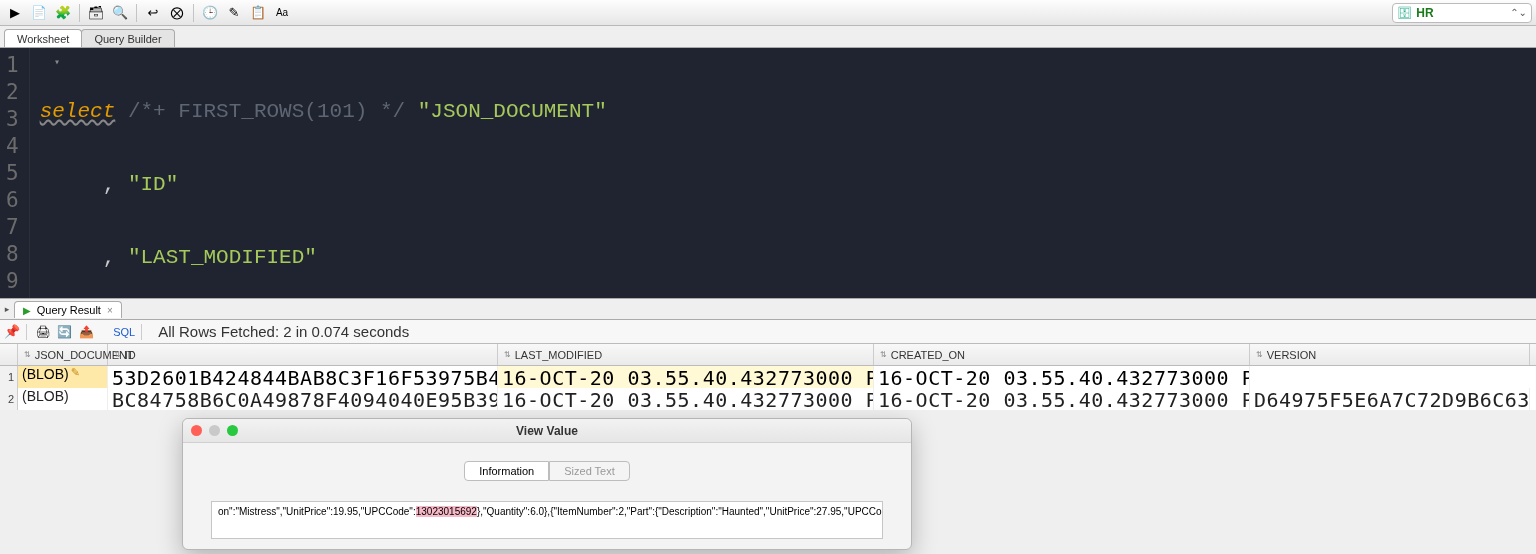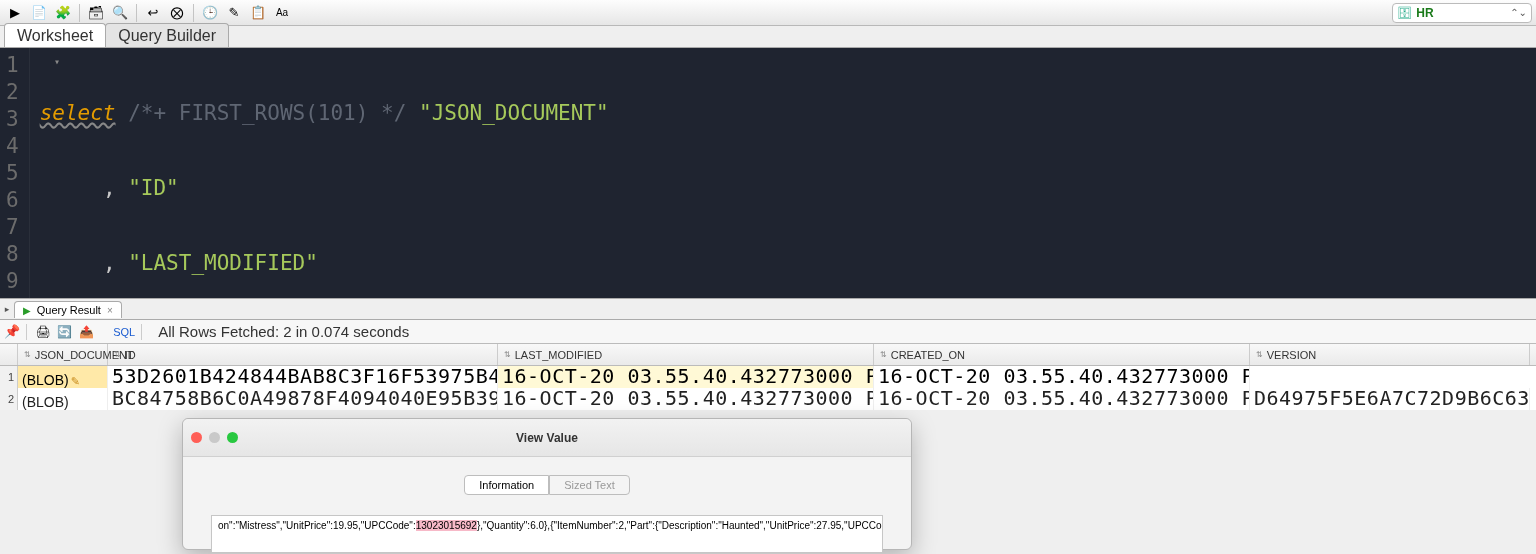--- a/index.html
+++ b/index.html
@@ -39,37 +39,37 @@
   }
   .schema-picker .db-icon { color:#2a8; font-size:12px;}
   .schema-chev { font-size:10px; color:#555; }
   
   .ws-tabs {
     height:22px; display:flex; align-items:flex-end;
     background:#efefef; border-bottom:1px solid #aaa; padding-left:4px;
   }
   .ws-tab {
     border:1px solid #aaa; border-bottom:none;
-    padding:3px 12px 2px; font-size:16px;
+    padding:3px 12px 2px; font-size:11px;
     border-top-left-radius:4px; border-top-right-radius:4px;
     background:#e4e4e4; margin-right:-1px; color:#333;
     cursor:pointer;
   }
   .ws-tab.active { background:#fff; font-weight:400; }
   
   .editor {
     height:250px; background:#1f2430; color:#bdbdbd;
     font-family: "Menlo","Consolas",monospace; font-size:21px;
     display:flex; overflow:hidden;
   }
   .gutter { background:#1f2430; padding:4px 10px 4px 6px; text-align:right;
     color:#6c6c6c; user-select:none; border-right:1px solid #2a2f3a;}
   .gutter .ln { height:27px; line-height:27px;}
   .fold { position:absolute; left:54px; top:8px; color:#888; font-size:10px;}
-  .code { padding:4px 0 4px 10px; white-space:pre; }
+  .code { padding:4px 0 4px 10px; white-space:pre;font-family:Liberation Mono, monospace; }
   .code .row { height:27px; line-height:27px; position:relative; }
   .tok-kw { color:#e39b00; font-style:italic; }
   .tok-comment { color:#5f6673; }
   .tok-str { color:#a6c95b; }
   .tok-plain { color:#c9c9c9; }
   .tok-underline { text-decoration: underline wavy #888; text-decoration-skip-ink:none;}
   
   .results-wrap { background:#efefef;}
   .result-tab-bar { height:22px; display:flex; align-items:center; border-top:1px solid #aaa; border-bottom:1px solid #aaa;}
   .arrow-icon { width:14px; text-align:center; color:#555; font-size:9px;}
@@ -89,41 +89,41 @@
   .vsep { width:1px; height:16px; background:#ccc; margin:0 4px;}
   
   .grid { font-family:"Menlo","Consolas",monospace; font-size:21px; background:#fff;}
   .grid-head { display:flex; height:22px; background:linear-gradient(#f8f8f8,#eaeaea); border-bottom:1px solid #bbb; font-size:11px;}
   .hcell { display:flex; align-items:center; gap:4px; border-right:1px solid #ccc; padding:0 6px; color:#333; font-family:-apple-system,Arial,sans-serif;}
   .sort-icon { font-size:8px; color:#888;}
   .grid-row { display:flex; height:22px; white-space:nowrap;}
   .rownum { width:18px; text-align:right; padding-right:3px; color:#444;
     font-family:-apple-system,Arial,sans-serif; font-size:11px;
     background:#f1f1f1; border-right:1px solid #ccc; display:flex; align-items:center; justify-content:flex-end;}
-  .cell { border-right:1px solid #eee; padding:0 4px; display:flex; align-items:flex-end;
+  .cell { border-right:1px solid #eee; padding:0 4px; display:flex; align-items:flex-start;
     overflow:hidden; }
   .cell.blob { font-family:-apple-system,Arial,sans-serif; font-size:14px;}
   .cell.mono { font-family:"Menlo","Consolas",monospace; font-size:20px; letter-spacing:0.5px;}
   .edit-icon { color:#c98c1d; font-size:11px; margin-left:2px;}
   .grid-row.sel .cell.blob { background:#ffe9a8;}
   .grid-row.sel .cell.c-last { background:#fff9d6;}
   .grid-row:not(.sel) .cell { color:#222;}
   
   .col-json { width:90px; flex:0 0 90px;}
   .col-id   { width:390px; flex:0 0 390px;}
   .col-last { width:376px; flex:0 0 376px;}
   .col-created { width:376px; flex:0 0 376px;}
   .col-version { width:280px; flex:0 0 280px;}
   
   .dialog {
     position:absolute; left:182px; top:418px; width:730px; height:132px;
     background:#f3f3f3; border:1px solid #b6b6b6; border-radius:6px;
     box-shadow:0 8px 24px rgba(0,0,0,0.25);
   }
-  .dlg-titlebar { height:38px; display:flex; align-items:center; position:relative;
+  .dlg-titlebar { height:24px; display:flex; align-items:center; position:relative;
     border-bottom:1px solid #d0d0d0; border-top-left-radius:6px; border-top-right-radius:6px;
     background:linear-gradient(#f2f2f2,#e6e6e6);}
   .traffic { display:flex; gap:7px; padding-left:8px;}
   .tl { width:11px; height:11px; border-radius:50%;}
   .tl.red{background:#ff5f57;} .tl.grey{background:#c9c9c9;} .tl.green{background:#28c840;}
   .dlg-title { position:absolute; left:0; right:0; text-align:center; font-size:12px; font-weight:600; color:#333;}
   .dlg-body { padding:18px 28px 8px;}
   .dlg-tabs { display:flex; justify-content:center; gap:0; margin-bottom:20px;}
   .dlg-tab { border:1px solid #bdbdbd; padding:3px 14px; font-size:11px; background:#eee;}
   .dlg-tab:first-child{ border-top-left-radius:4px; border-bottom-left-radius:4px;}

